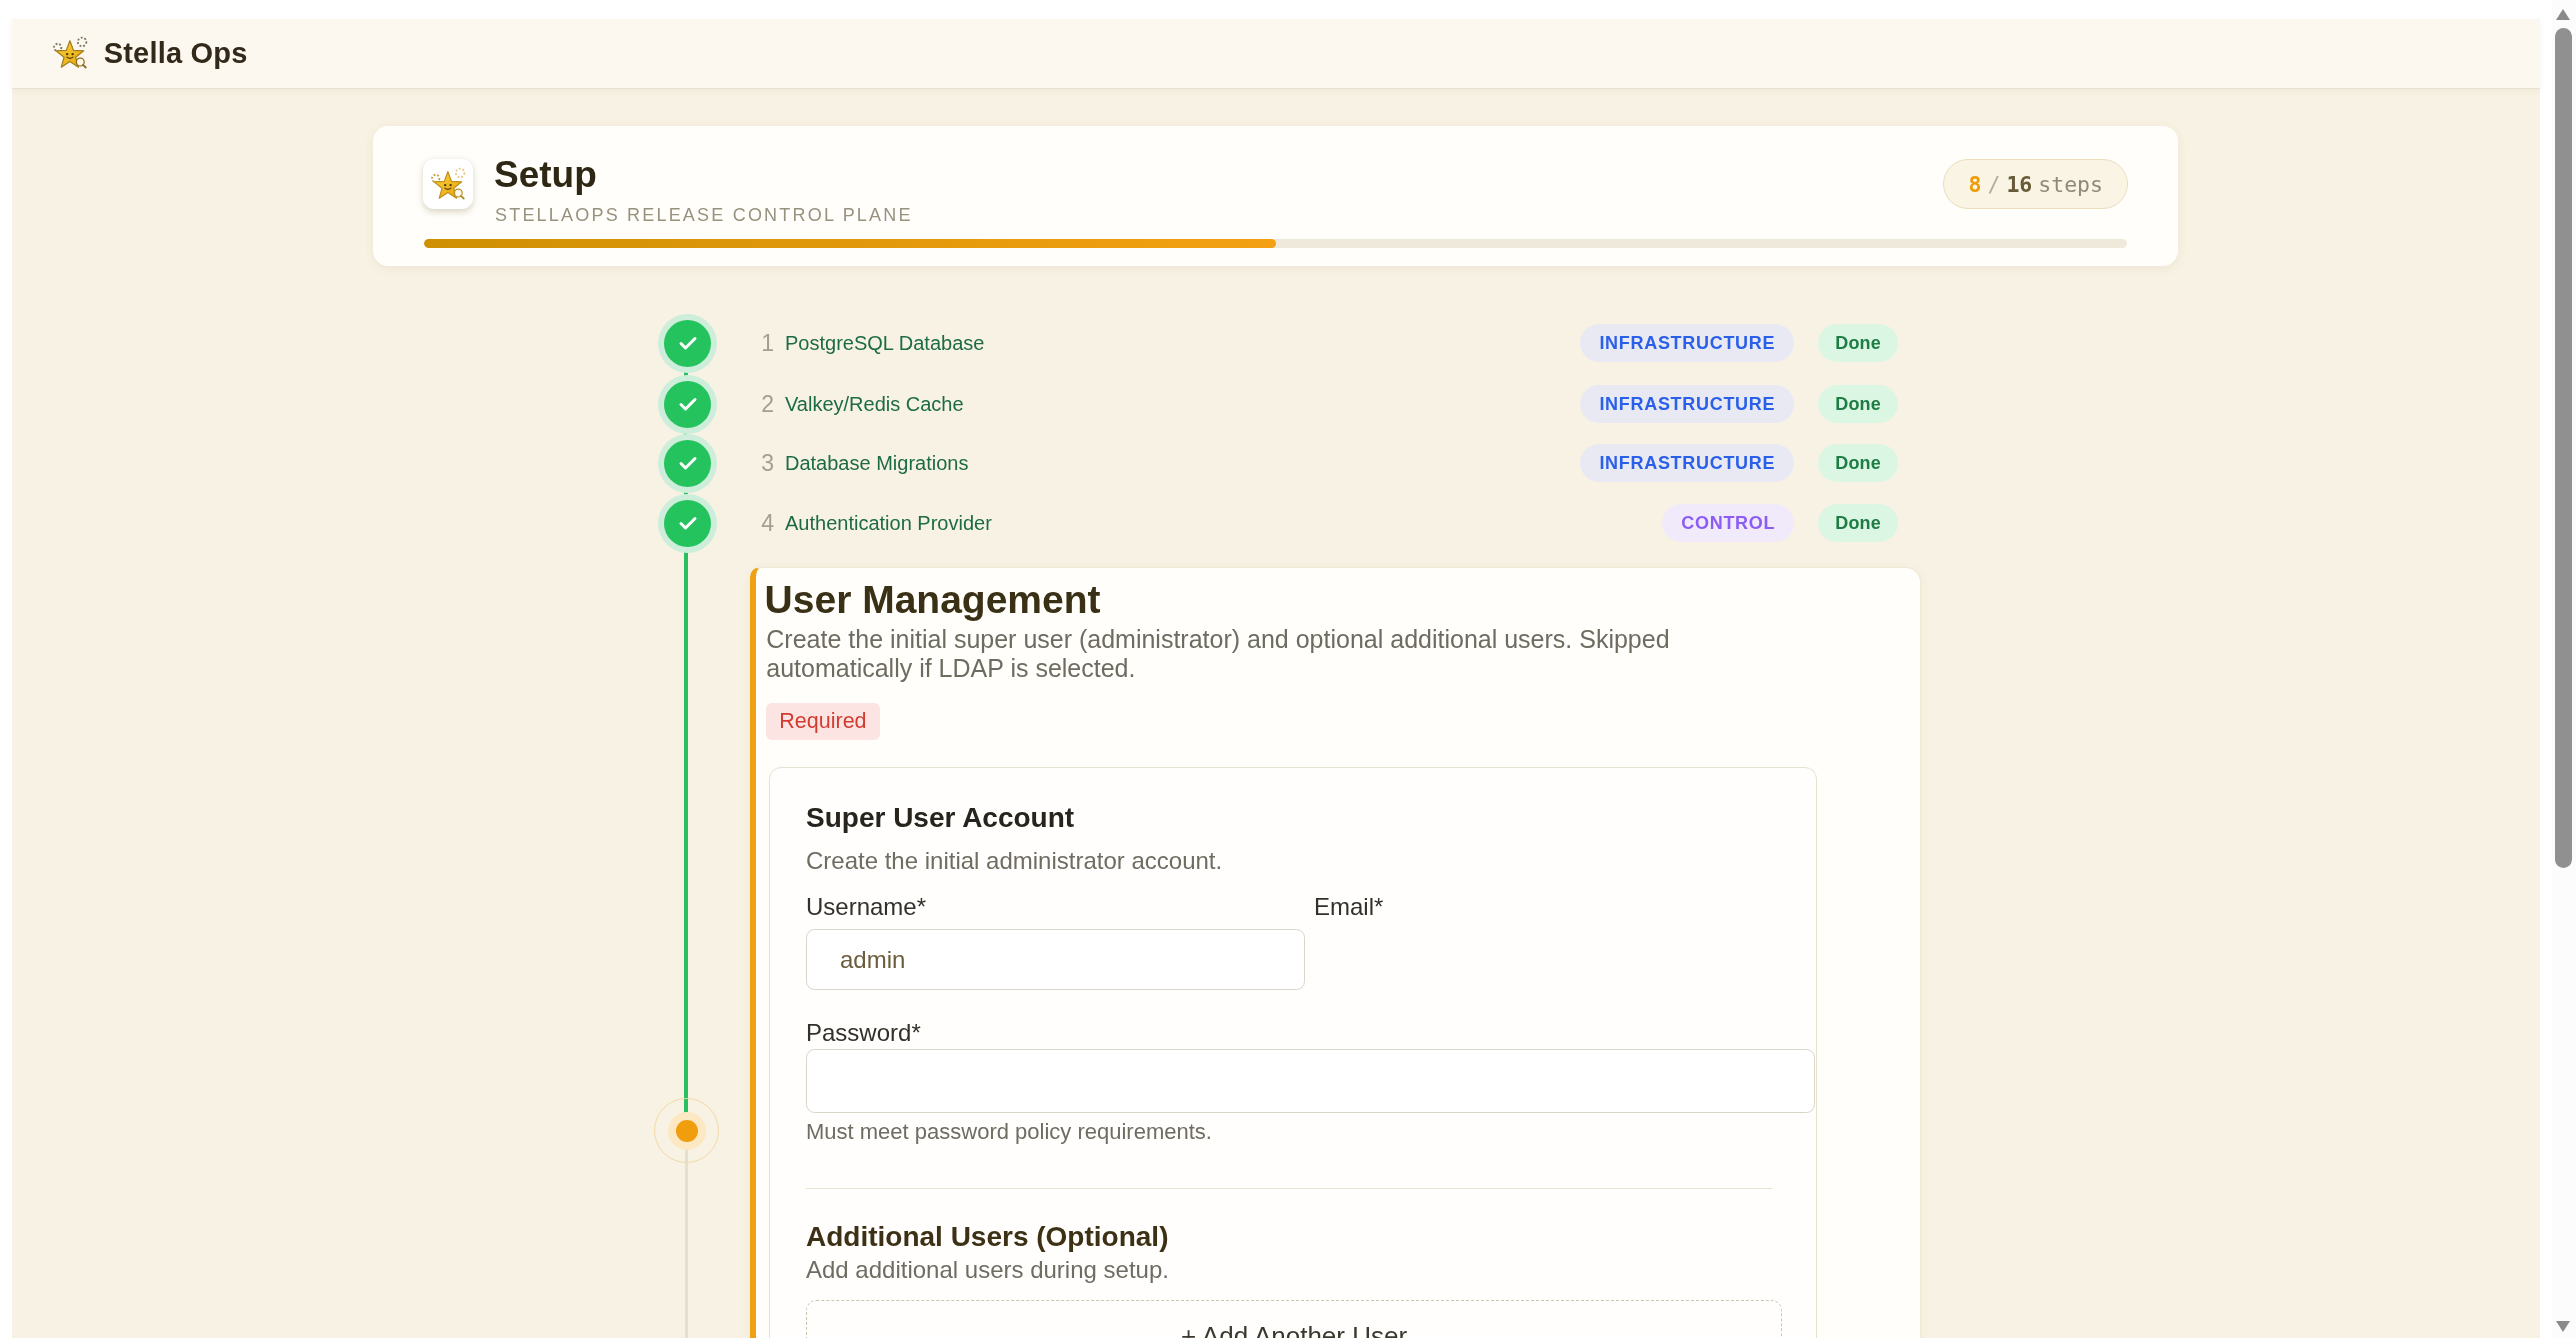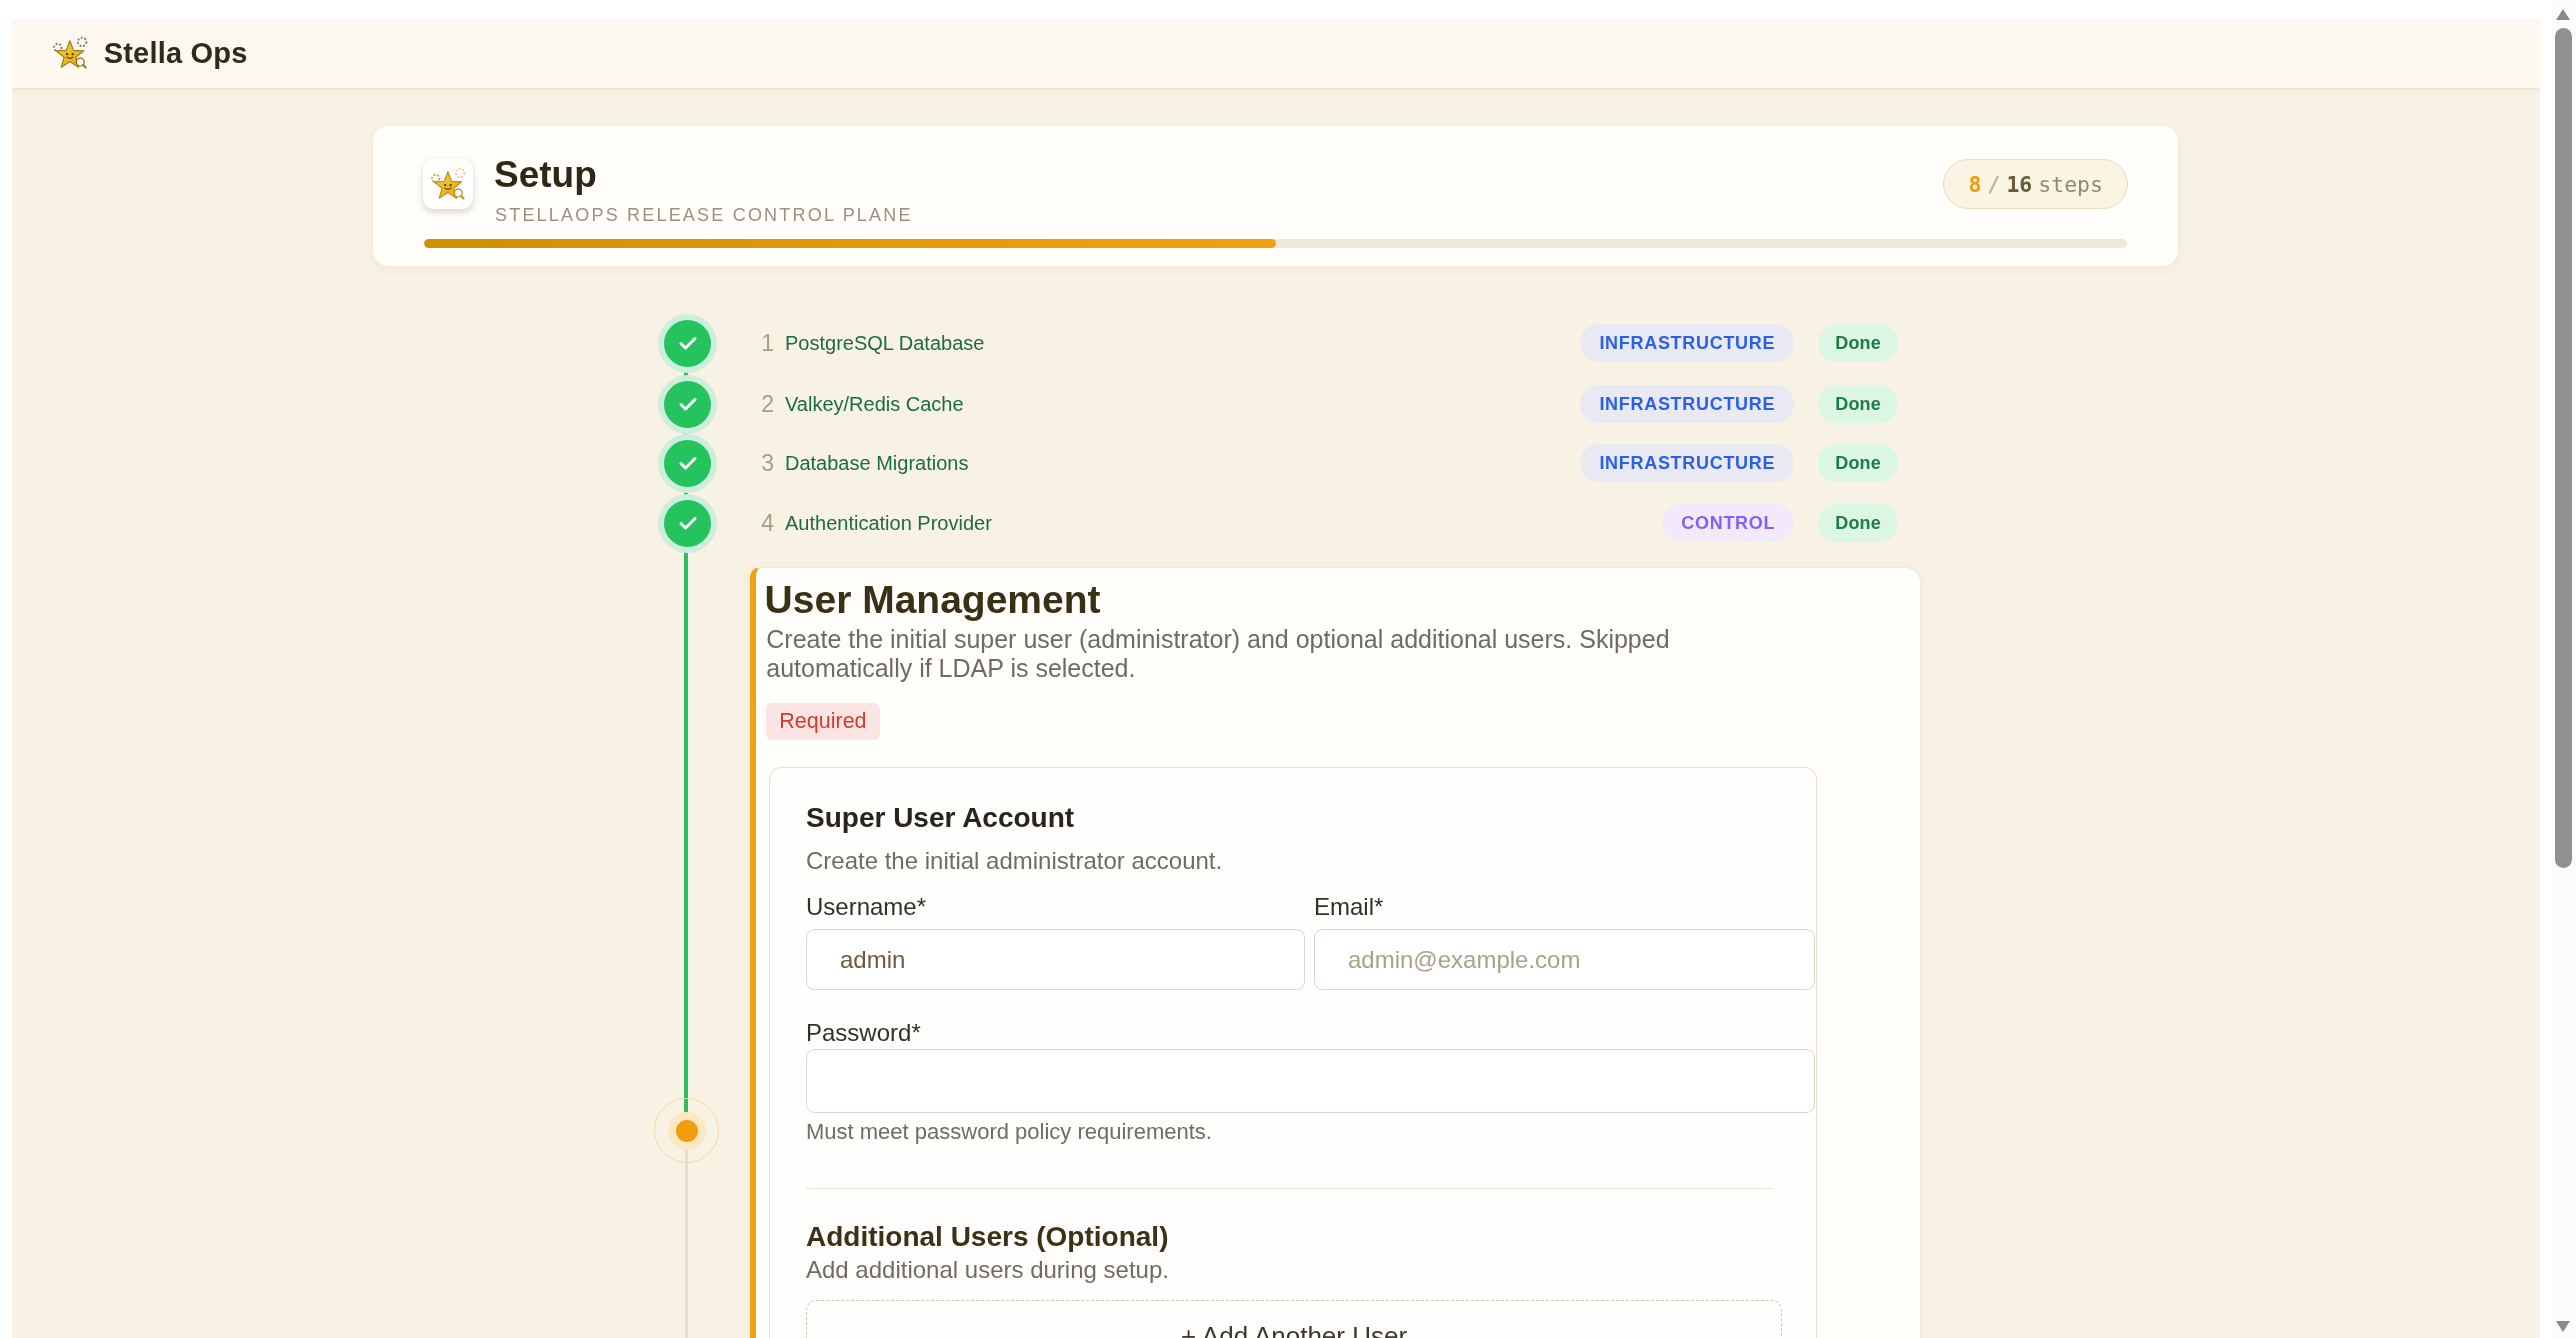--- a/index.html
+++ b/index.html
@@ -230,21 +230,20 @@
   <span class="required-badge">Required</span>
 
   <div class="inner-card">
     <h3 class="h3" style="top:34px;">Super User Account</h3>
     <div class="subtext" style="top:79px;">Create the initial administrator account.</div>
 
     <label class="field-label" style="left:36px; top:125px;">Username*</label>
     <input class="text-input" style="left: 36px; top: 161px; width: 499px;" type="text" value="admin">
 
     <label class="field-label" style="left:544px; top:125px;">Email*</label>
-    <input class="text-input" style="left: 544px; top: 161px; width: 501px;" type="text" placeholder="admin@example.com">
 
     <label class="field-label" style="left:36px; top:251px;">Password*</label>
     <input class="text-input" style="left: 36px; top: 281px; width: 1009px; height: 64px;" type="password">
     <div class="subtext" style="top:351px; font-size:22px;">Must meet password policy requirements.</div>
 
     <div class="divider"></div>
 
     <h3 class="h3" style="top:453px; color:#3c3115;">Additional Users (Optional)</h3>
     <div class="subtext" style="top:488px;">Add additional users during setup.</div>
 

